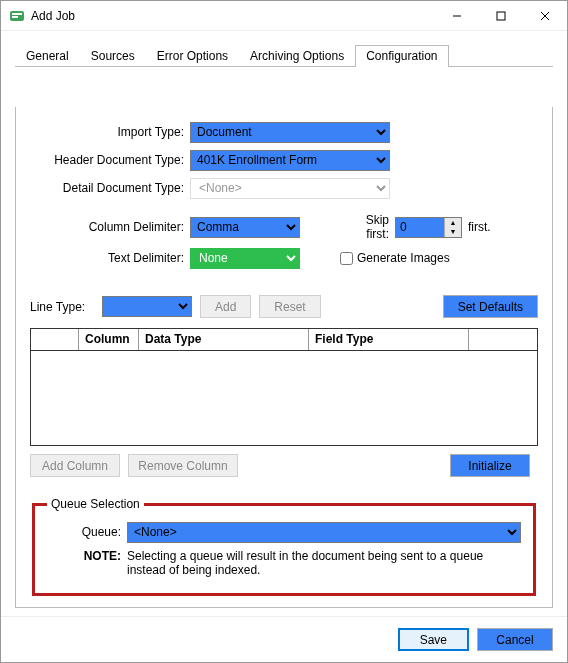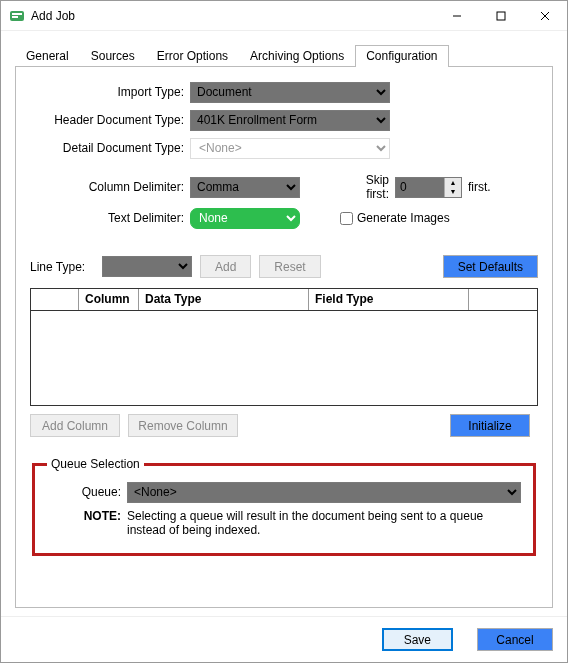--- a/index.html
+++ b/index.html
@@ -37,20 +37,21 @@
     width: 44px; height: 30px;
     display: flex; align-items: center; justify-content: center;
     font-family: inherit;
     background: transparent; border: none;
   }
   .content {
     flex: 1;
     padding: 12px 14px 8px 14px;
     display: flex;
     flex-direction: column;
+    gap: 40px;
   }
   .tabs {
     display: flex;
     align-items: flex-end;
     border-bottom: 1px solid #bbb;
     height: 24px;
   }
   .tab {
     padding: 3px 10px 4px 10px;
     border: 1px solid transparent;
@@ -80,26 +81,26 @@
     min-height: 22px;
   }
   .lbl {
     text-align: right;
     padding-right: 6px;
   }
   select, input[type="text"], .combo {
     font: inherit;
     height: 21px;
     border: 1px solid #7a7a7a;
-    background: #737373;
+    background: #3b82f6;
     padding: 0 4px;
   }
   select { padding: 0 2px; }
   .combo.readonly { color: #6d6d6d; border-color:#cfcfcf; background:#fff;}
-  .combo.green { background: #2dbe4e; color:#fff; border-color:#2dbe4e;border-radius:7px;}
+  .combo.green { background: #2dbe4e; color:#fff; border-color:#2dbe4e;}
   .btn {
     font: inherit;
     height: 23px;
     border: 1px solid #adadad;
     background: #3b82f6;
     padding: 0 14px;
     cursor: default;
   }
   .btn:disabled, .btn.disabled {
     color: #888;
@@ -139,21 +140,21 @@
   .th.col5 { flex:1; border-right:none;}
   fieldset.queue {
     border:3px solid #b91c1c;
     padding:10px 12px 10px 12px;
     margin-top:14px;
   }
   fieldset.queue legend { padding:0 4px; }
   .footer {
     height:46px;
     display:flex; align-items:center; justify-content:flex-end;
-    gap:24px;
+    gap:8px;
     padding: 0 14px;
     border-top:1px solid #eee;
   }
   .sect-gap { height:8px; }
 </style>
 </head>
 <body>
 
 <div class="window">
   <div class="titlebar">

